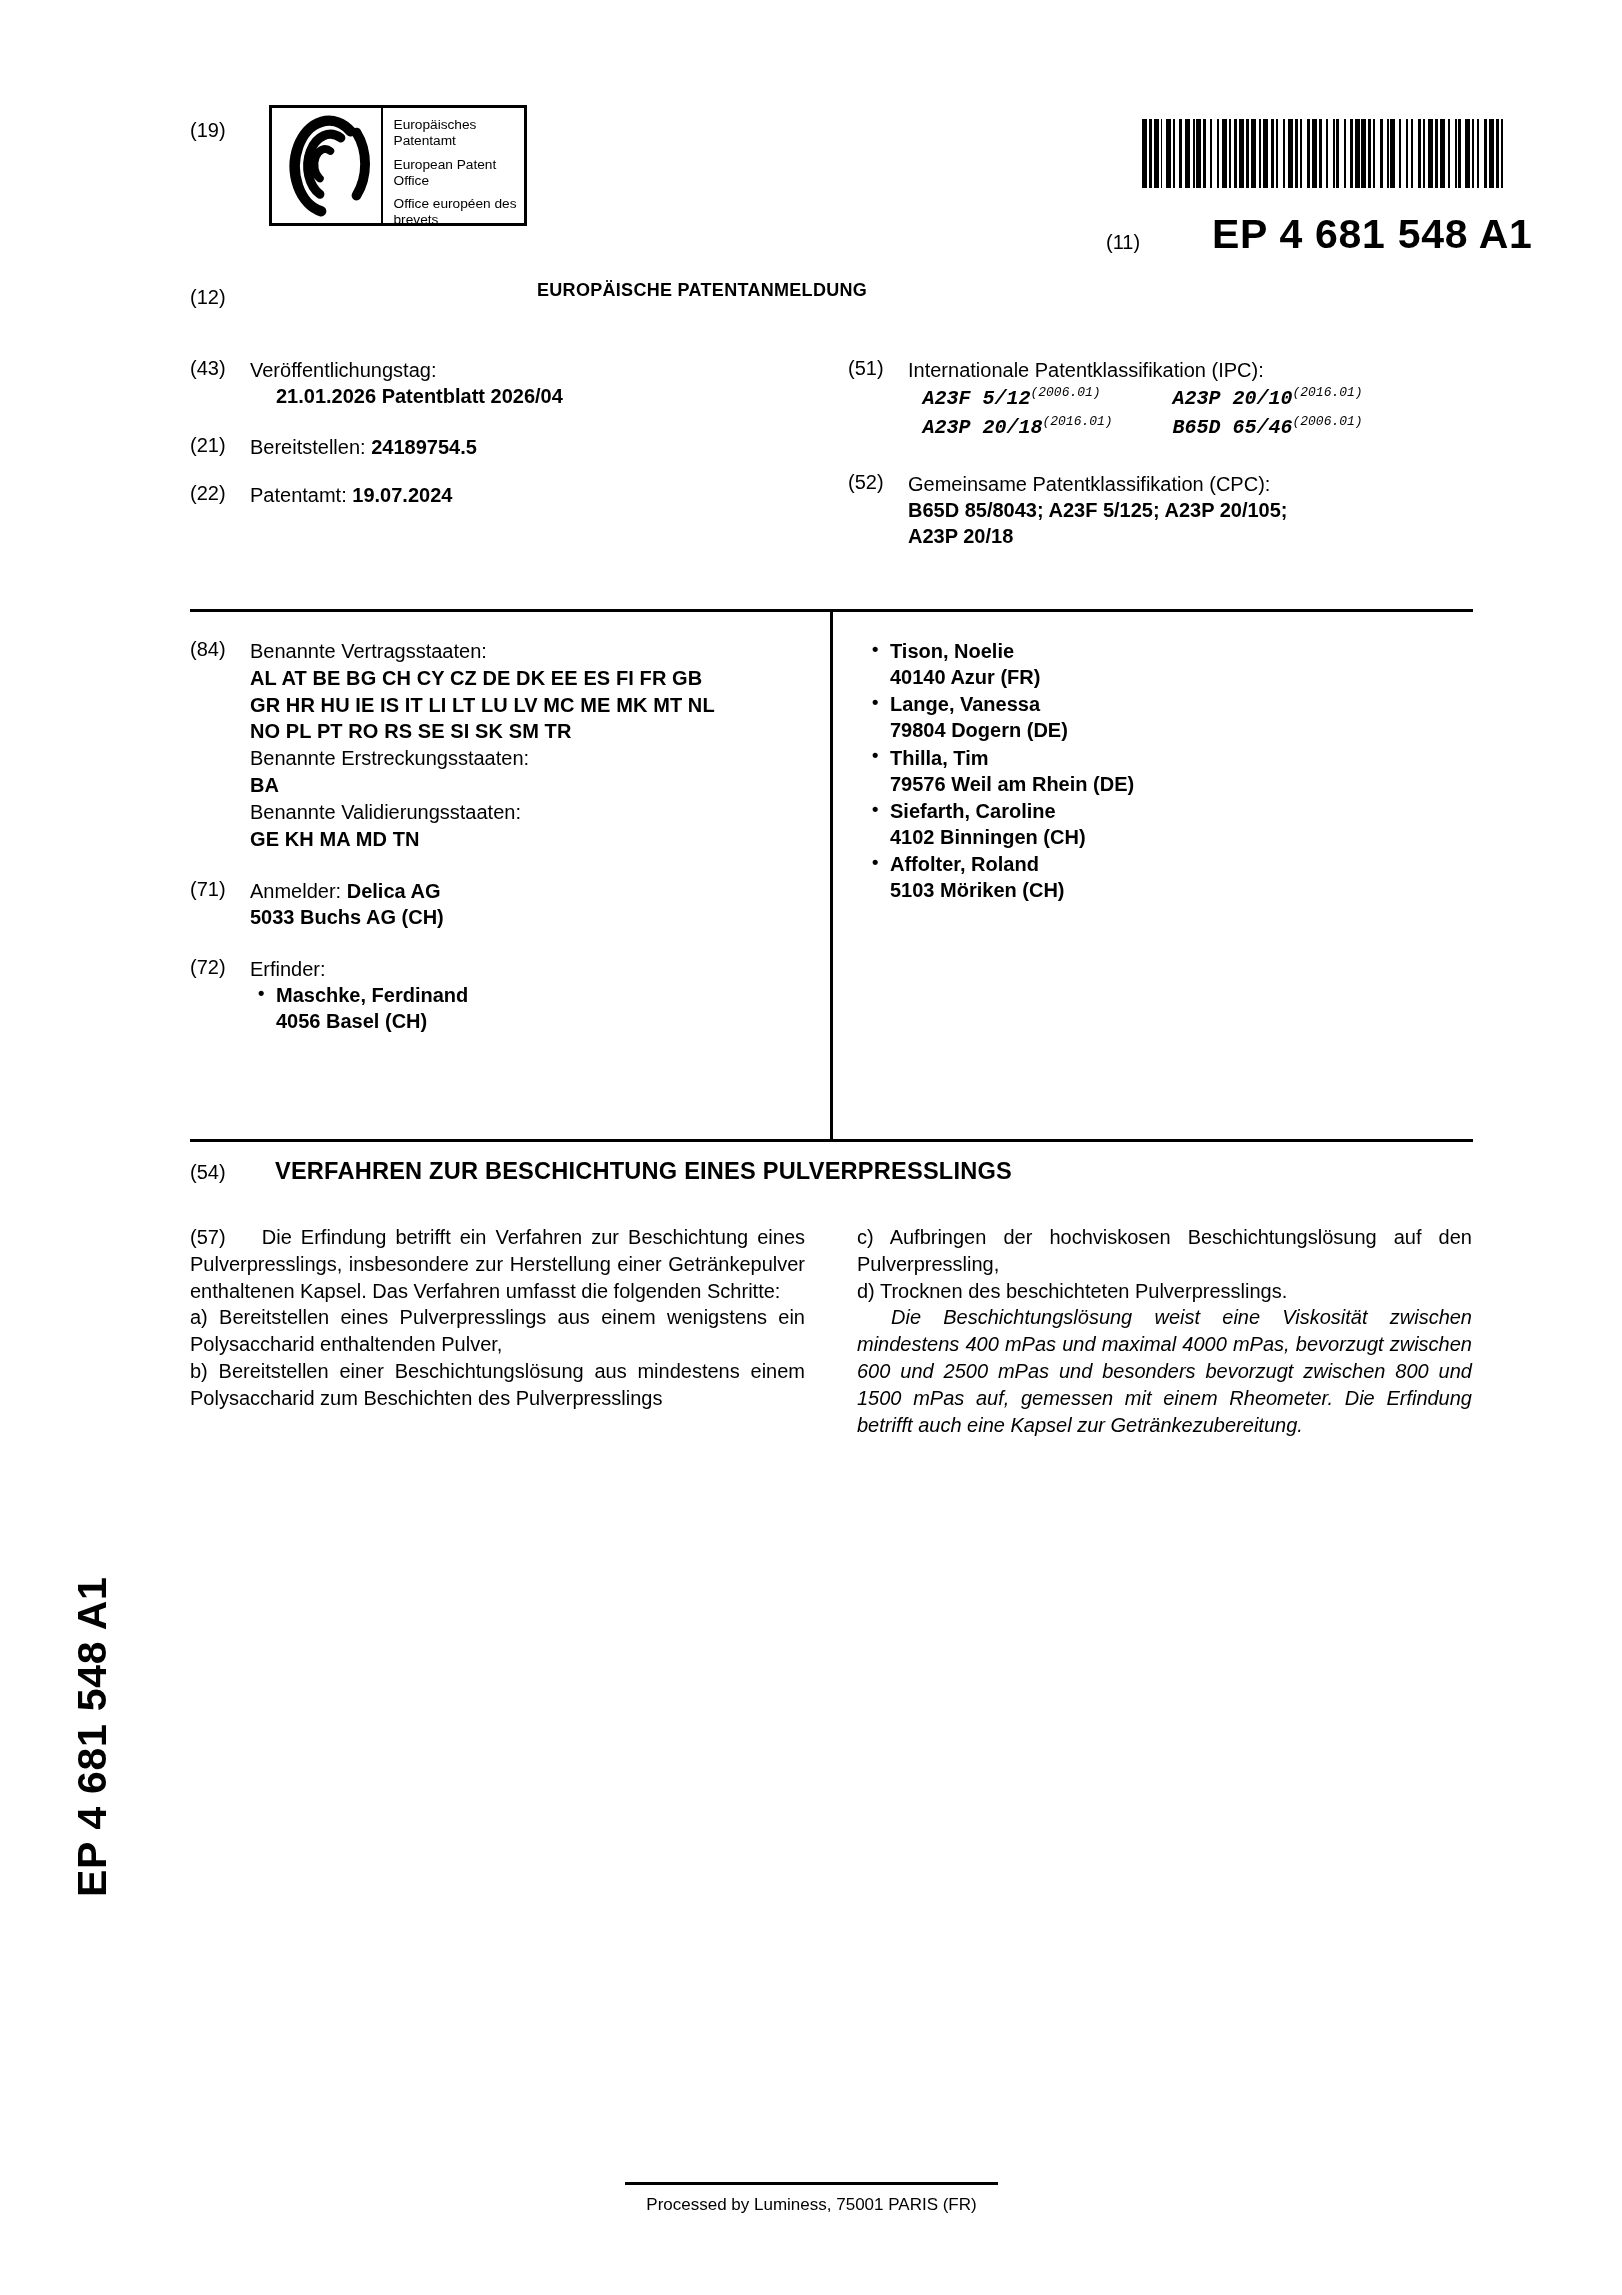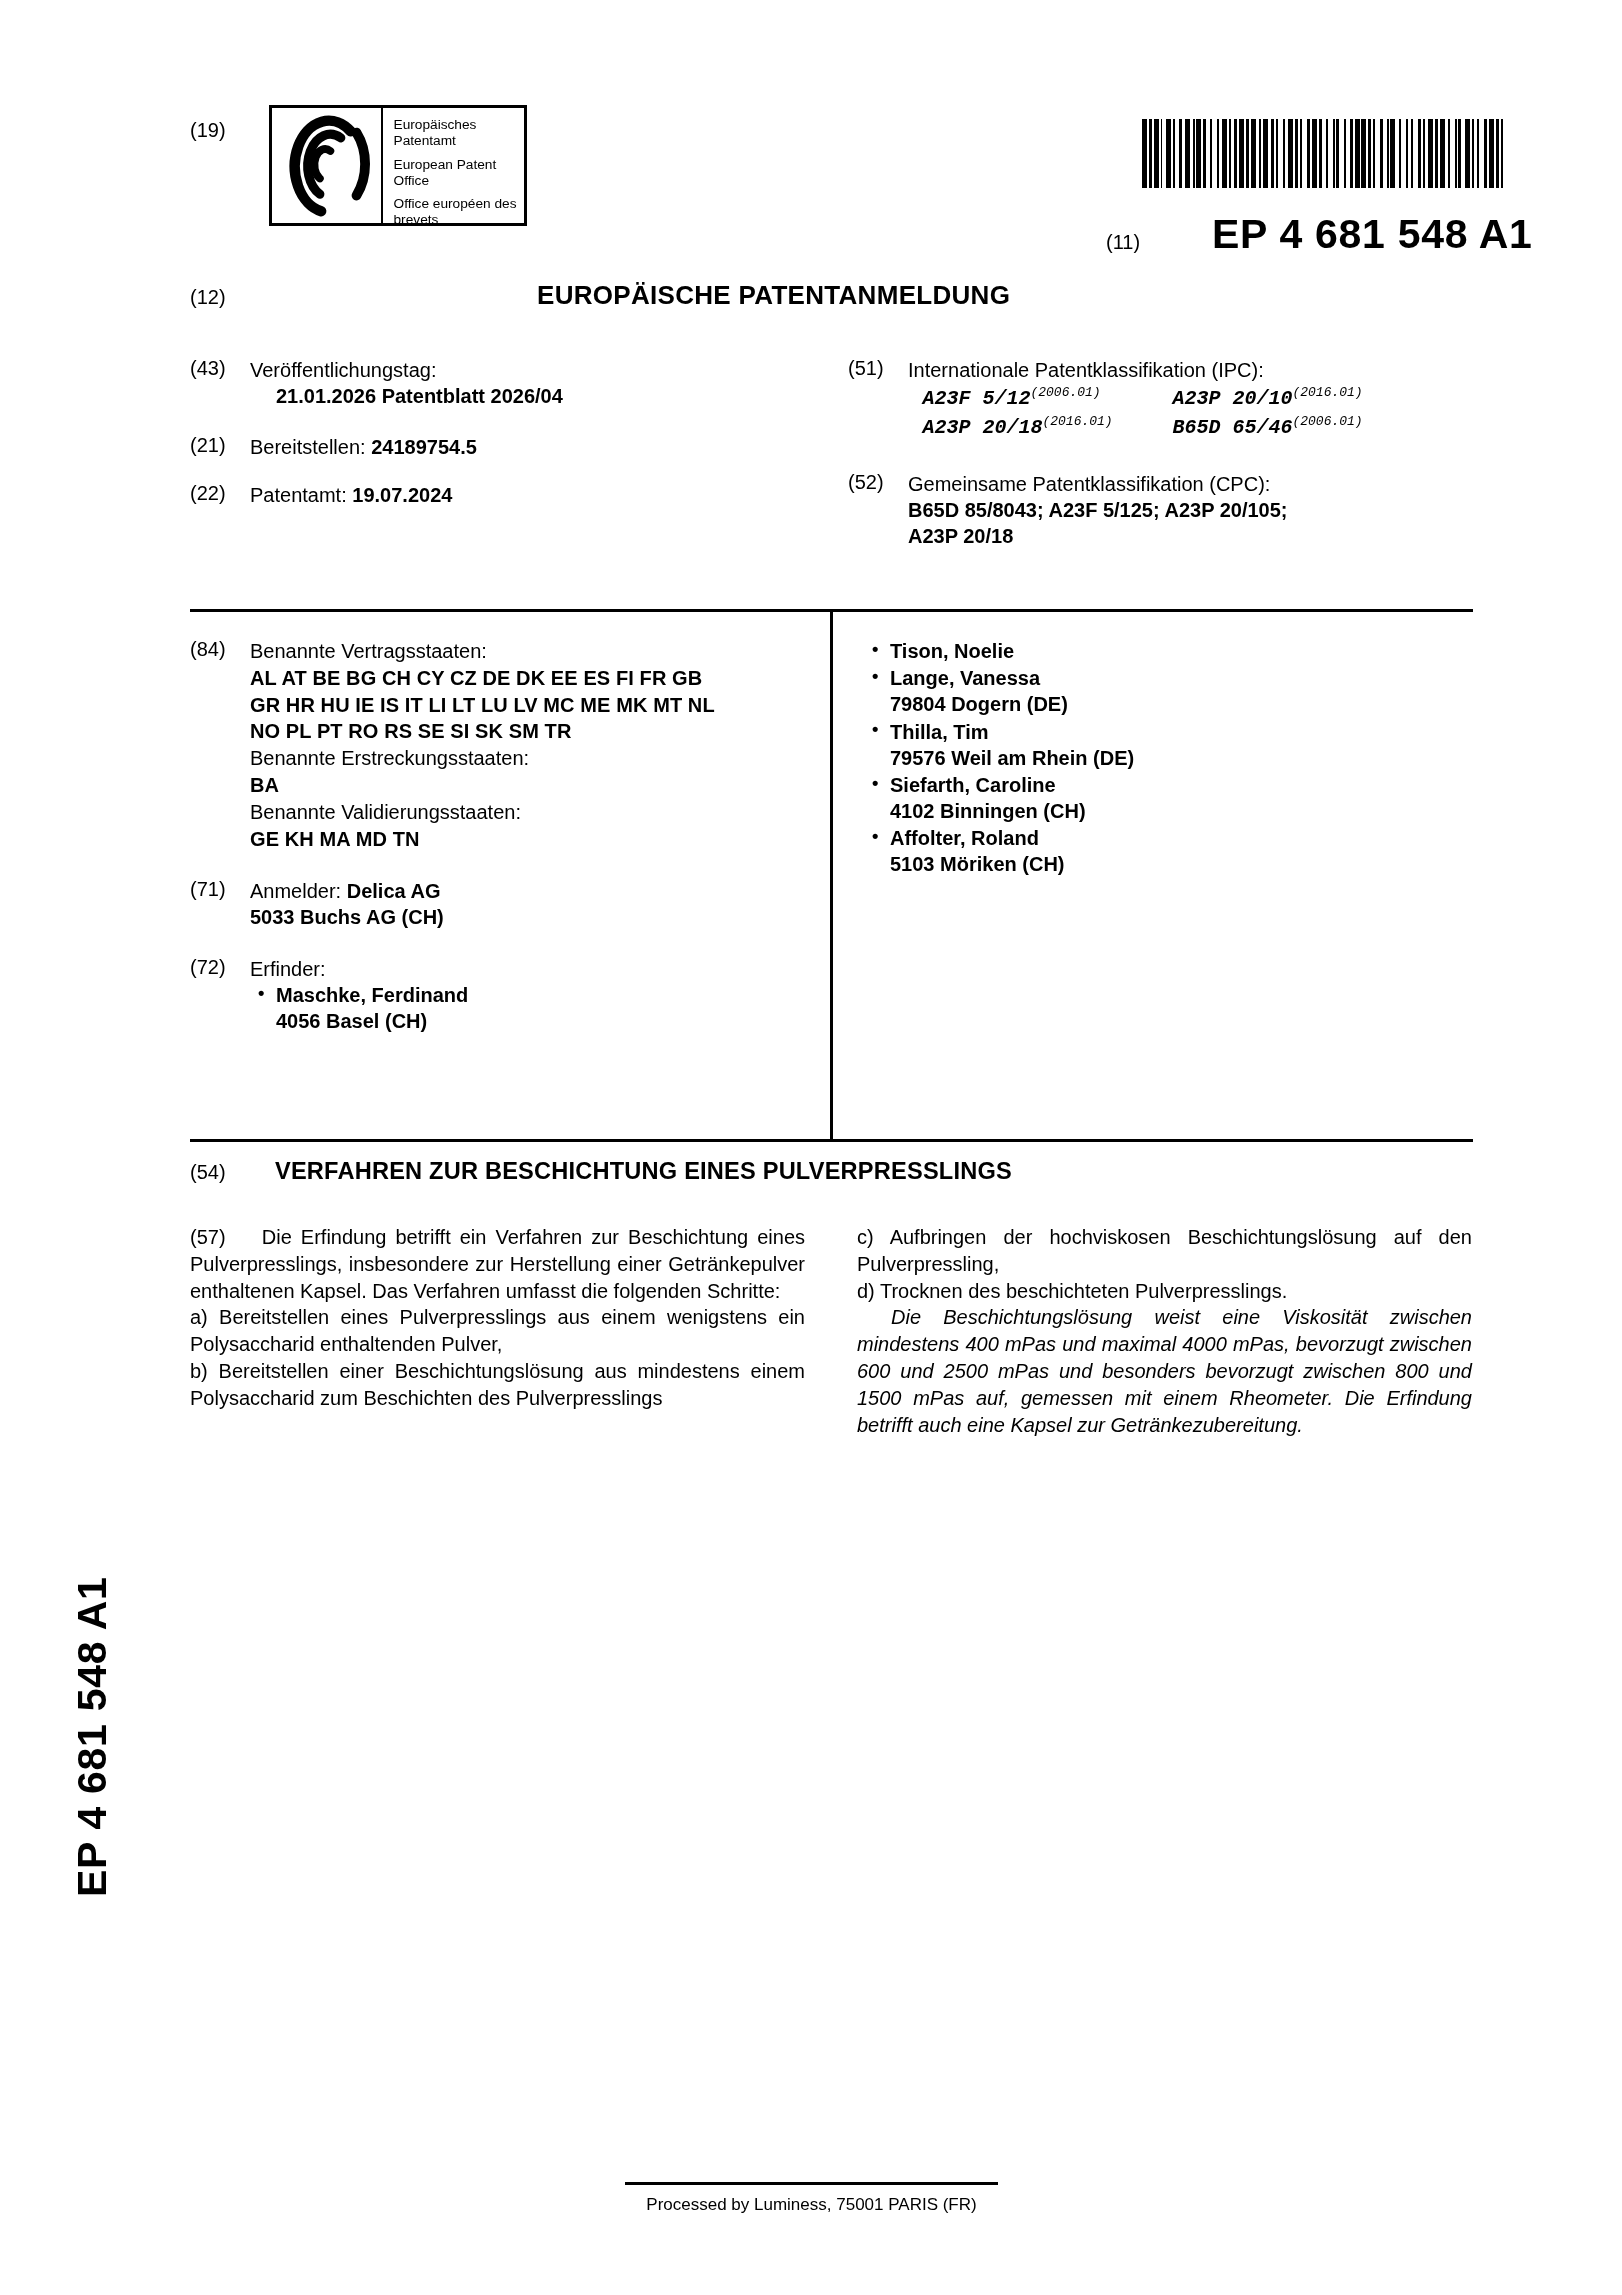--- a/index.html
+++ b/index.html
@@ -112,21 +112,21 @@
   .code-12 {
     position: absolute;
     left: 190px;
     top: 286px;
     font-size: 20px;
   }
   .doc-kind {
     position: absolute;
     left: 537px;
     top: 280px;
-    font-size: 26px;
+    font-size: 18px;
     font-weight: bold;
     letter-spacing: 0.3px;
   }
 
   
   .biblio {
     position: absolute;
     left: 190px;
     top: 357px;
     width: 1283px;
@@ -488,20 +488,21 @@
       </div>
 
     </div>
 
     <div class="col-right" style="left:674px">
 
       <ul class="people">
         <li>
           <span class="bullet">•</span>
           <div>Tison, Noelie</div>
+          <div>40140 Azur (FR)</div>
         </li>
         <li>
           <span class="bullet">•</span>
           <div>Lange, Vanessa</div>
           <div>79804 Dogern (DE)</div>
         </li>
         <li>
           <span class="bullet">•</span>
           <div>Thilla, Tim</div>
           <div>79576 Weil am Rhein (DE)</div>

